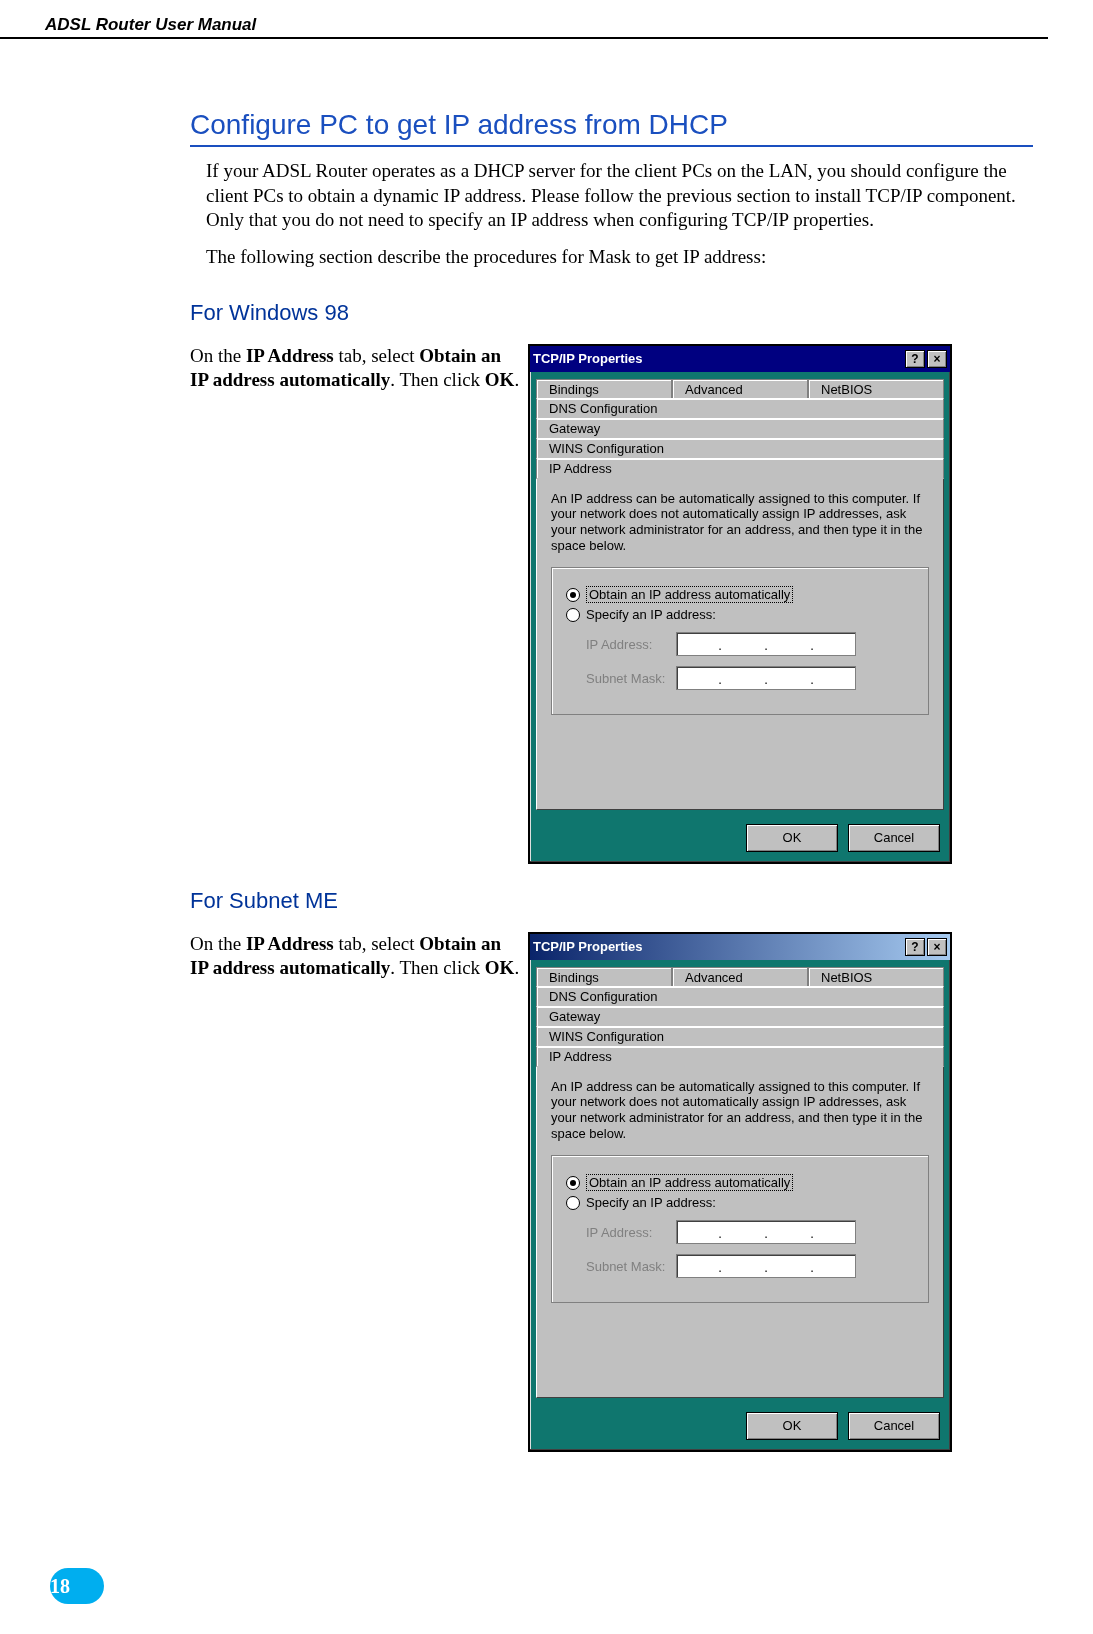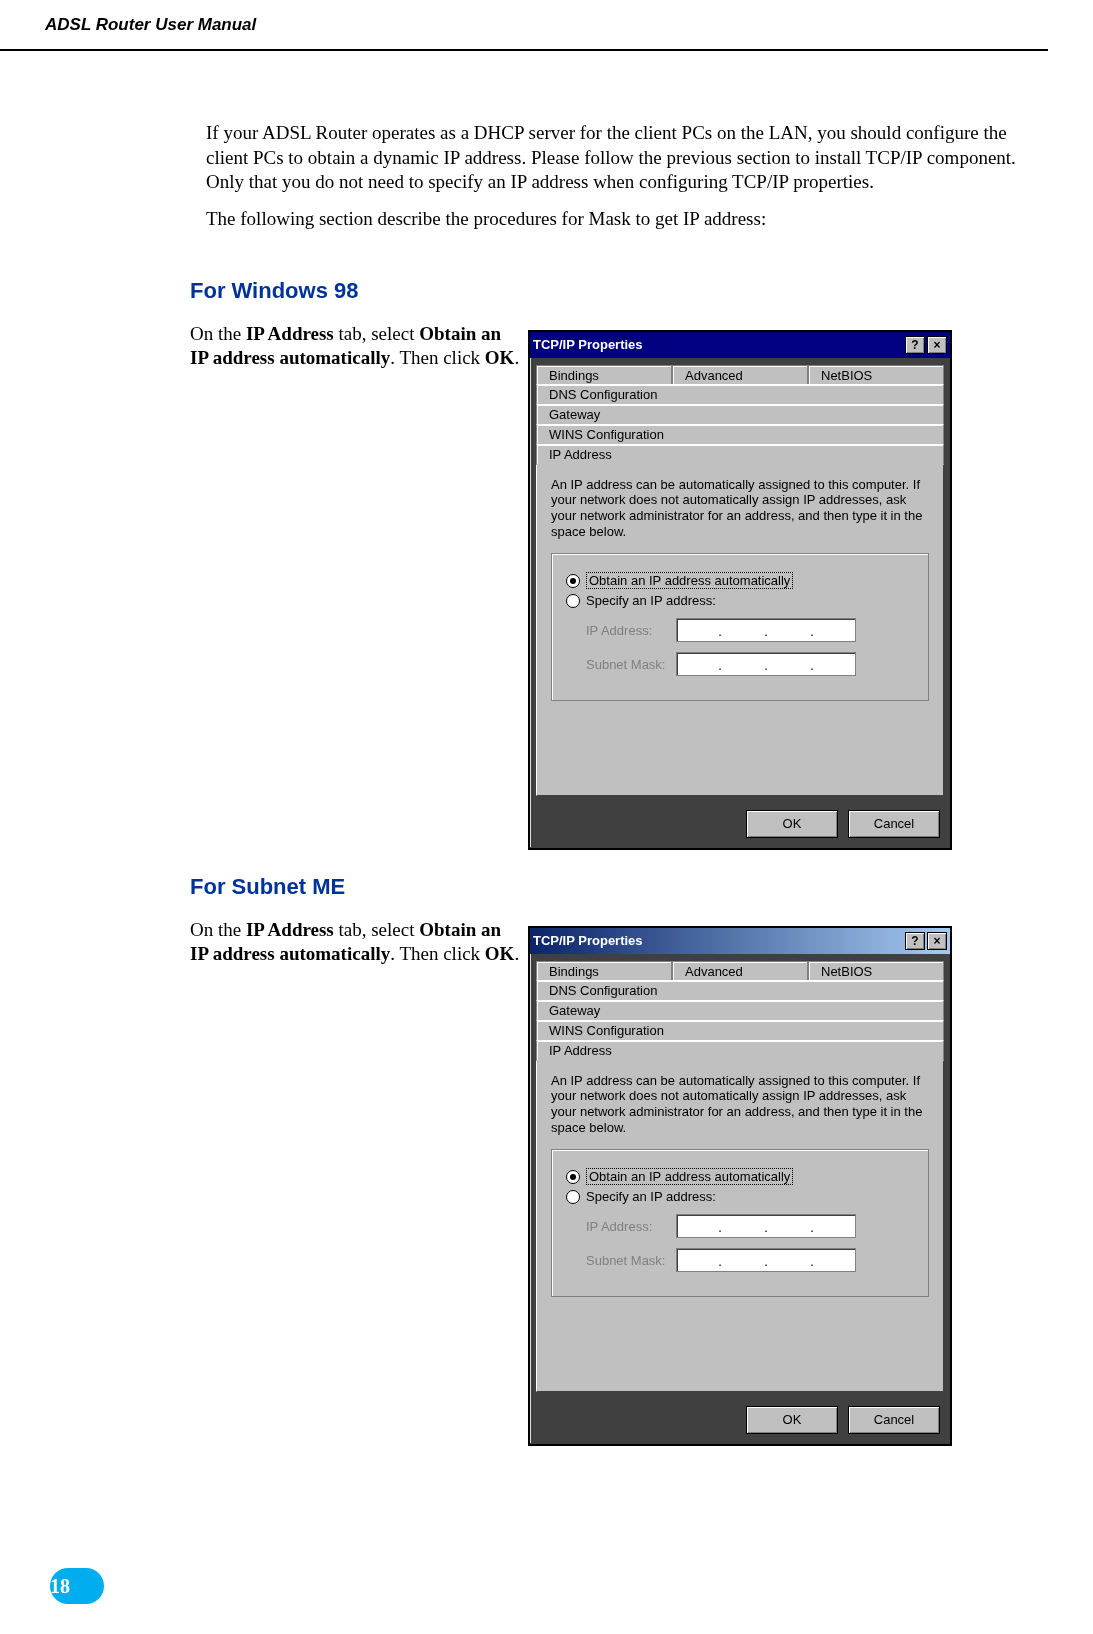--- a/index.html
+++ b/index.html
@@ -15,21 +15,21 @@
     height: 1634px;
     position: relative;
     box-sizing: border-box;
   }
   .running-header {
     font-family: Verdana, Geneva, sans-serif;
     font-style: italic;
     font-weight: 600;
     font-size: 17px;
     color: #000;
-    padding: 15px 0 14px 45px;
+    padding: 15px 0 2px 45px;
     border-bottom: 2px solid #000;
     margin: 0 45px 0 0;
   }
   .content {
     margin: 70px 60px 0 190px;
   }
   .h1 {
     font-family: Verdana, Geneva, sans-serif;
     font-size: 28px;
     color: #1a4fbf;
@@ -41,43 +41,42 @@
   .para {
     font-size: 19px;
     line-height: 1.3;
     margin: 12px 0 10px 16px;
     font-family: Liberation Serif, serif;
   }
   .h2 {
     font-family: Verdana, Geneva, sans-serif;
     font-size: 22px;
     color: #003399;
-    font-weight: 700;
-    margin: 46px 0 18px 0;
+    font-weight: 400;
+    margin: 30px 0 18px 0;
   }
   .row {
     display: flex;
     align-items: flex-start;
     gap: 8px;
   }
   .rowtext {
     flex: 0 0 330px;
     font-size: 19px;
     line-height: 1.3;
   }
 
   
   .dialog {
     width: 420px;
-    background: #404040;
+    background: #0f766e;
     border: 2px solid #000;
     font-family: "MS Sans Serif", Tahoma, sans-serif;
     font-size: 13px;
     box-shadow: inset -1px -1px 0 #404040, inset 1px 1px 0 #dfdfdf;
-    margin-top: 8px;
   }
   .titlebar {
     display: flex;
     align-items: center;
     height: 22px;
     padding: 2px 3px;
   }
   .titlebar.classic {
     background: #000080;
   }
@@ -219,20 +218,21 @@
 </head>
 <body>
 
 <div class="page">
 
   <div class="running-header">
     <span>ADSL Router User Manual</span>
   </div>
 
   <div class="content">
+    <h1 class="h1">Configure PC to get IP address from DHCP</h1>
 
     <p class="para">If your ADSL Router operates as a DHCP server for the client PCs on the LAN, you should configure the client PCs to obtain a dynamic IP address. Please follow the previous section to install TCP/IP component. Only that you do not need to specify an IP address when configuring TCP/IP properties.</p>
     <p class="para">The following section describe the procedures for Mask to get IP address:</p>
 
     <h2 class="h2">For Windows 98</h2>
 
     <div class="row">
       <div class="rowtext">
         <span>On the </span><b>IP Address</b><span> tab, select </span><b>Obtain an IP address automatically</b><span>. Then click </span><b>OK</b><span>.</span>
       </div>

